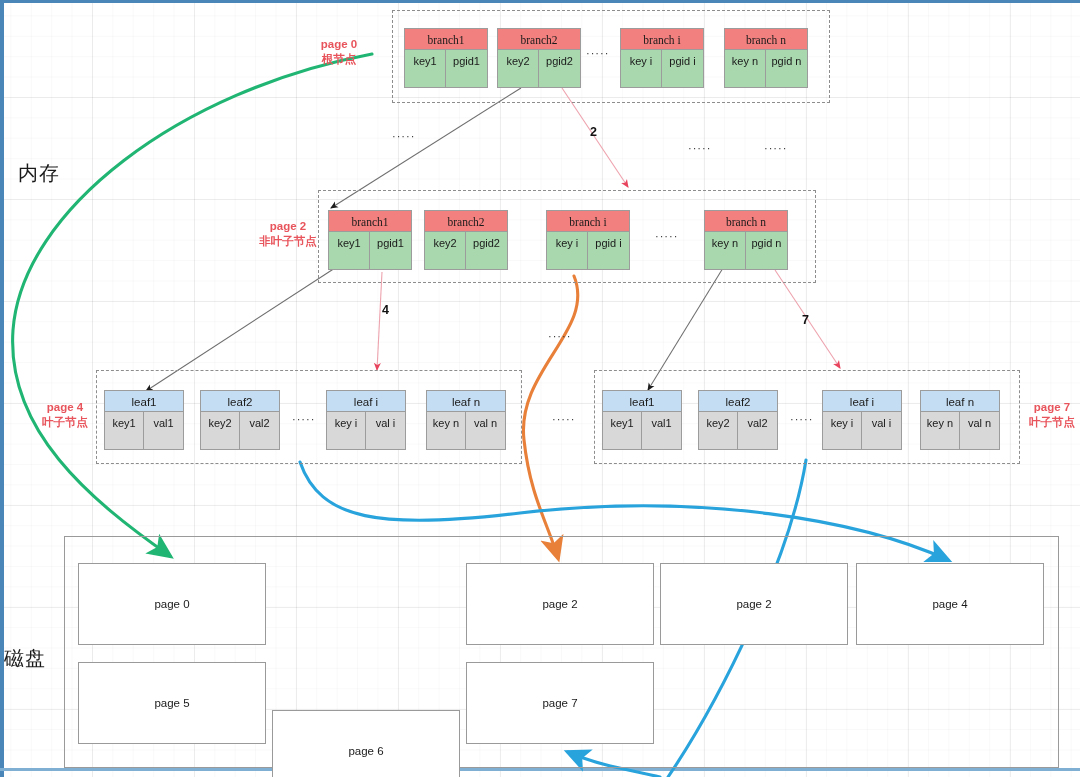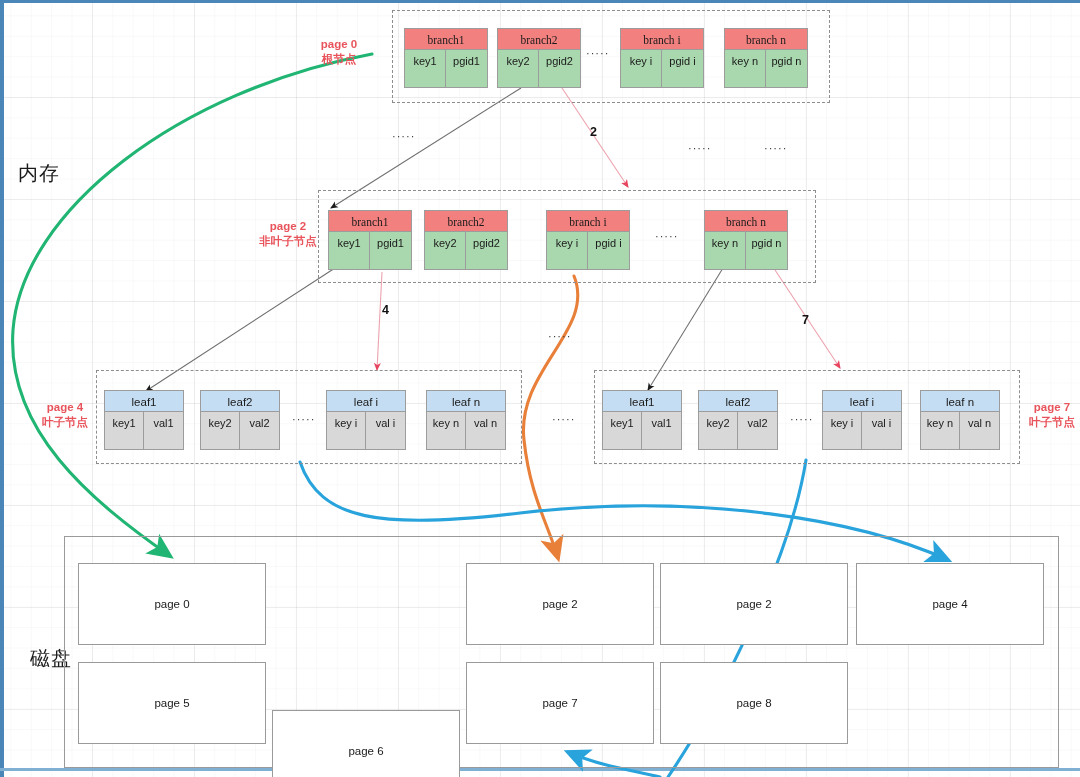--- a/index.html
+++ b/index.html
@@ -119,21 +119,21 @@
 
     <path d="M 574,276 C 596,330 516,370 524,440 C 530,496 548,524 558,558" fill="none" stroke="#e8803a" stroke-width="3.1" stroke-linecap="round" marker-end="url(#ah-orange)"></path>
 
     <path d="M 300,462 C 320,520 380,530 520,513 C 700,492 860,520 948,560" fill="none" stroke="#29a3dc" stroke-width="3.1" stroke-linecap="round" marker-end="url(#ah-blue)"></path>
 
     <path d="M 806,460 C 790,560 720,700 668,777" fill="none" stroke="#29a3dc" stroke-width="3.1" stroke-linecap="round"></path>
     <path d="M 660,777 C 630,770 600,766 568,752" fill="none" stroke="#29a3dc" stroke-width="3.1" stroke-linecap="round" marker-end="url(#ah-blue)"></path>
   </svg>
 
   <div class="zone-label" style="left:18px;top:160px;">内存</div>
-  <div class="zone-label" style="left:30px;top:645px;">磁盘</div>
+  <div class="zone-label" style="left:4px;top:645px;">磁盘</div>
 
   <div class="dashgroup" style="left:392px;top:10px;width:436px;height:91px;"></div>
 
   <div class="pagelabel" style="left:304px;top:37px;width:70px;">
     <div>page 0</div>
     <div>根节点</div>
   </div>
 
   <div class="node branch" style="left:404px;top:28px;width:84px;">
     <div class="title">branch1</div>
@@ -306,15 +306,14 @@
   <div id="disk-frame" style="left:64px;top:536px;width:993px;height:230px;"></div>
 
   <div class="diskpage" style="left:78px;top:563px;width:188px;height:82px;">page 0</div>
   <div class="diskpage" style="left:466px;top:563px;width:188px;height:82px;">page 2</div>
   <div class="diskpage" style="left:660px;top:563px;width:188px;height:82px;">page 2</div>
   <div class="diskpage" style="left:856px;top:563px;width:188px;height:82px;">page 4</div>
 
   <div class="diskpage" style="left:78px;top:662px;width:188px;height:82px;">page 5</div>
   <div class="diskpage" style="left:272px;top:662px;width:188px;height:82px;margin-top:48px;">page 6</div>
   <div class="diskpage" style="left:466px;top:662px;width:188px;height:82px;">page 7</div>
-  <div class="diskpage" style="left:660px;top:662px;width:188px;height:82px;">page 8</div>
 
 </div>
 
 </body></html>

